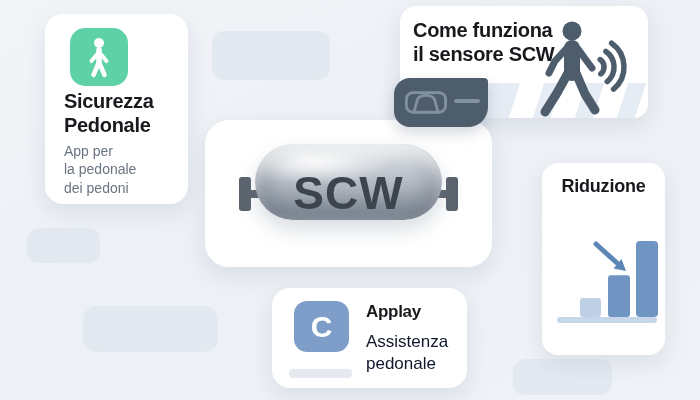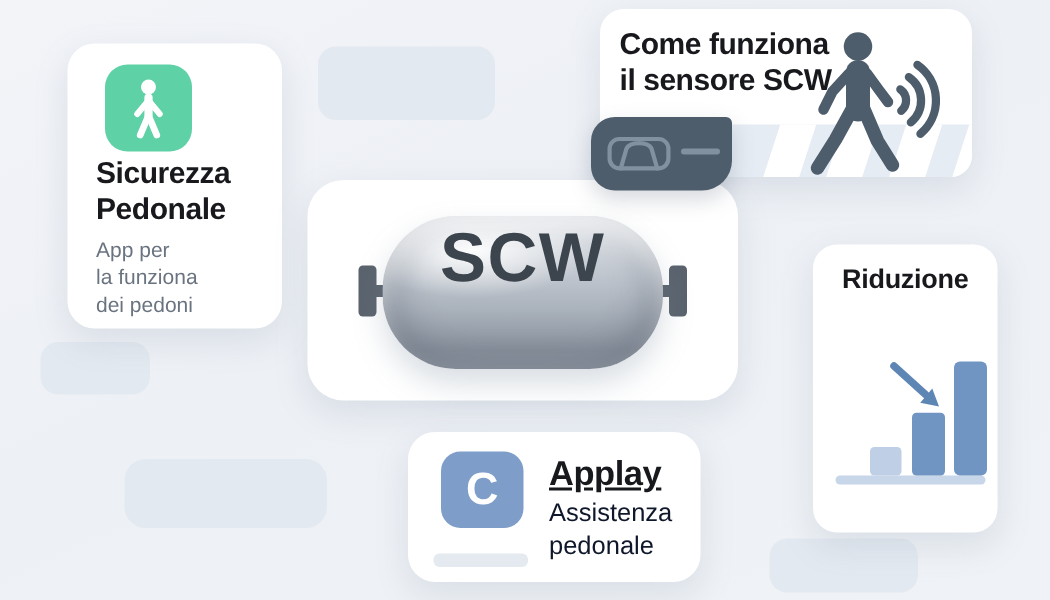--- a/index.html
+++ b/index.html
@@ -9,41 +9,41 @@
     font-family:"Liberation Sans", sans-serif;
     color:#17191D;
   }
   .preline{white-space:pre-line;}
   .bg-shape{position:absolute;background:#E3E9F0;border-radius:12px;}
   .card{
     position:absolute;background:#FFFFFF;border-radius:18px;
     box-shadow:0 8px 22px rgba(120,138,160,0.18);
   }
   
-  .c1{left:45px;top:29px;width:143px;height:190px;}
+  .c1{left:45px;top:14px;width:143px;height:190px;}
   .c1 .icon{position:absolute;left:25px;top:14px;width:58px;height:58px;border-radius:15px;background:#5FD1A6;display:flex;align-items:center;justify-content:center;}
   .c1 .title{position:absolute;left:19px;top:76px;width:116px;font-size:20px;font-weight:700;line-height:1.18;letter-spacing:-0.3px;}
   .c1 .sub{position:absolute;left:19px;top:128px;width:116px;font-size:14px;line-height:1.32;color:#6A7480;}
   
   .c2{left:400px;top:6px;width:248px;height:112px;border-radius:16px;}
   .c2 .title{position:absolute;left:13px;top:12px;width:180px;font-size:20px;font-weight:700;line-height:1.22;letter-spacing:-0.3px;}
   .road{position:absolute;left:84px;top:77px;width:164px;height:35px;background:#E6ECF3;border-radius:0 0 14px 0;overflow:hidden;}
   .stripe{position:absolute;top:-4px;width:24px;height:46px;background:#FFFFFF;transform:skewX(-18deg);}
   .ped-walk{position:absolute;left:95px;top:5px;width:150px;height:110px;}
   .bubble{
     position:absolute;left:-6px;top:72px;width:94px;height:49px;background:#4E5D6C;
     border-radius:16px 4px 20px 16px;z-index:5;box-shadow:0 6px 14px rgba(90,105,125,.25);
   }
   .bubble .car{position:absolute;left:10px;top:10px;}
   .bubble .dash{position:absolute;left:60px;top:21px;width:26px;height:4px;border-radius:2px;background:#8291A0;}
   
   .c3{left:205px;top:120px;width:287px;height:147px;border-radius:24px;}
   .capsule{
-    position:absolute;left:50px;top:24px;width:187px;height:102px;border-radius:49px;
-    display:flex;align-items:flex-start;justify-content:center;
+    position:absolute;left:50px;top:24px;width:187px;height:76px;border-radius:49px;
+    display:flex;align-items:flex-end;justify-content:center;
     background:
       radial-gradient(ellipse 60% 45% at 32% 22%, rgba(255,255,255,.95), rgba(255,255,255,0) 70%),
       linear-gradient(180deg,#E9ECF0 0%,#C3C9D1 35%,#A9B1BB 62%,#8E97A2 88%,#9AA2AC 100%);
     box-shadow:
       inset 0 -14px 22px rgba(96,106,119,.38),
       inset 0 10px 14px rgba(255,255,255,.75),
       inset 14px 0 20px rgba(120,130,142,.28),
       inset -14px 0 20px rgba(120,130,142,.32),
       0 10px 20px rgba(120,135,155,.28);
   }
@@ -55,21 +55,21 @@
   .br-h-r{left:231px;top:70px;width:12px;height:8px;border-radius:2px;}
   
   .c4{left:542px;top:163px;width:123px;height:192px;border-radius:16px;}
   .c4 .t1{position:absolute;left:0;top:13px;width:100%;text-align:center;font-size:18px;font-weight:700;letter-spacing:-0.2px;}
   .c4 .t2{position:absolute;left:0;top:34px;width:100%;text-align:center;font-size:16.5px;font-weight:400;line-height:1.25;color:#1A1D20;}
   .c4 .chart{position:absolute;left:8px;top:70px;}
   
   .c5{left:272px;top:288px;width:195px;height:100px;border-radius:18px;}
   .c5 .icon{position:absolute;left:22px;top:13px;width:55px;height:51px;border-radius:13px;background:#7E9DC9;display:flex;align-items:center;justify-content:center;font-size:30px;font-weight:800;color:#FFFFFF;}
   .c5 .stand{position:absolute;left:17px;top:81px;width:63px;height:9px;border-radius:4px;background:#E4EAF0;}
-  .c5 .title{position:absolute;left:94px;top:14px;font-size:23px;font-weight:700;letter-spacing:-0.3px;text-decoration:underline;}
+  .c5 .title{position:absolute;left:94px;top:14px;font-size:17px;font-weight:700;letter-spacing:-0.3px;}
   .c5 .sub{position:absolute;left:94px;top:43px;font-size:17px;line-height:1.28;color:#0f172a;}
 </style>
 </head>
 <body>
 
 <div class="stage">
 
   <div class="bg-shape" style="left:212px;top:31px;width:118px;height:49px;"></div>
   <div class="bg-shape" style="left:27px;top:228px;width:73px;height:35px;"></div>
   <div class="bg-shape" style="left:83px;top:306px;width:135px;height:46px;border-radius:14px;"></div>
@@ -82,21 +82,21 @@
         <line x1="20" y1="15" x2="20" y2="27" stroke-width="5.5"></line>
         <path d="M20,17 L12.5,26" stroke-width="4"></path>
         <path d="M20,17 L27.5,26" stroke-width="4"></path>
         <path d="M20,27 L14.5,40" stroke-width="4.5"></path>
         <path d="M20,27 L25.5,40" stroke-width="4.5"></path>
       </svg>
     </div>
     <div class="title preline">Sicurezza
 Pedonale</div>
     <div class="sub preline">App per
-la funziona
+la pedonale
 dei pedoni</div>
   </div>
 
   <div class="card c2">
     <div class="title preline">Come funziona
 il sensore SCW</div>
 
     <div class="road">
       <div class="stripe" style="left:30px;"></div>
       <div class="stripe" style="left:72px;"></div>

